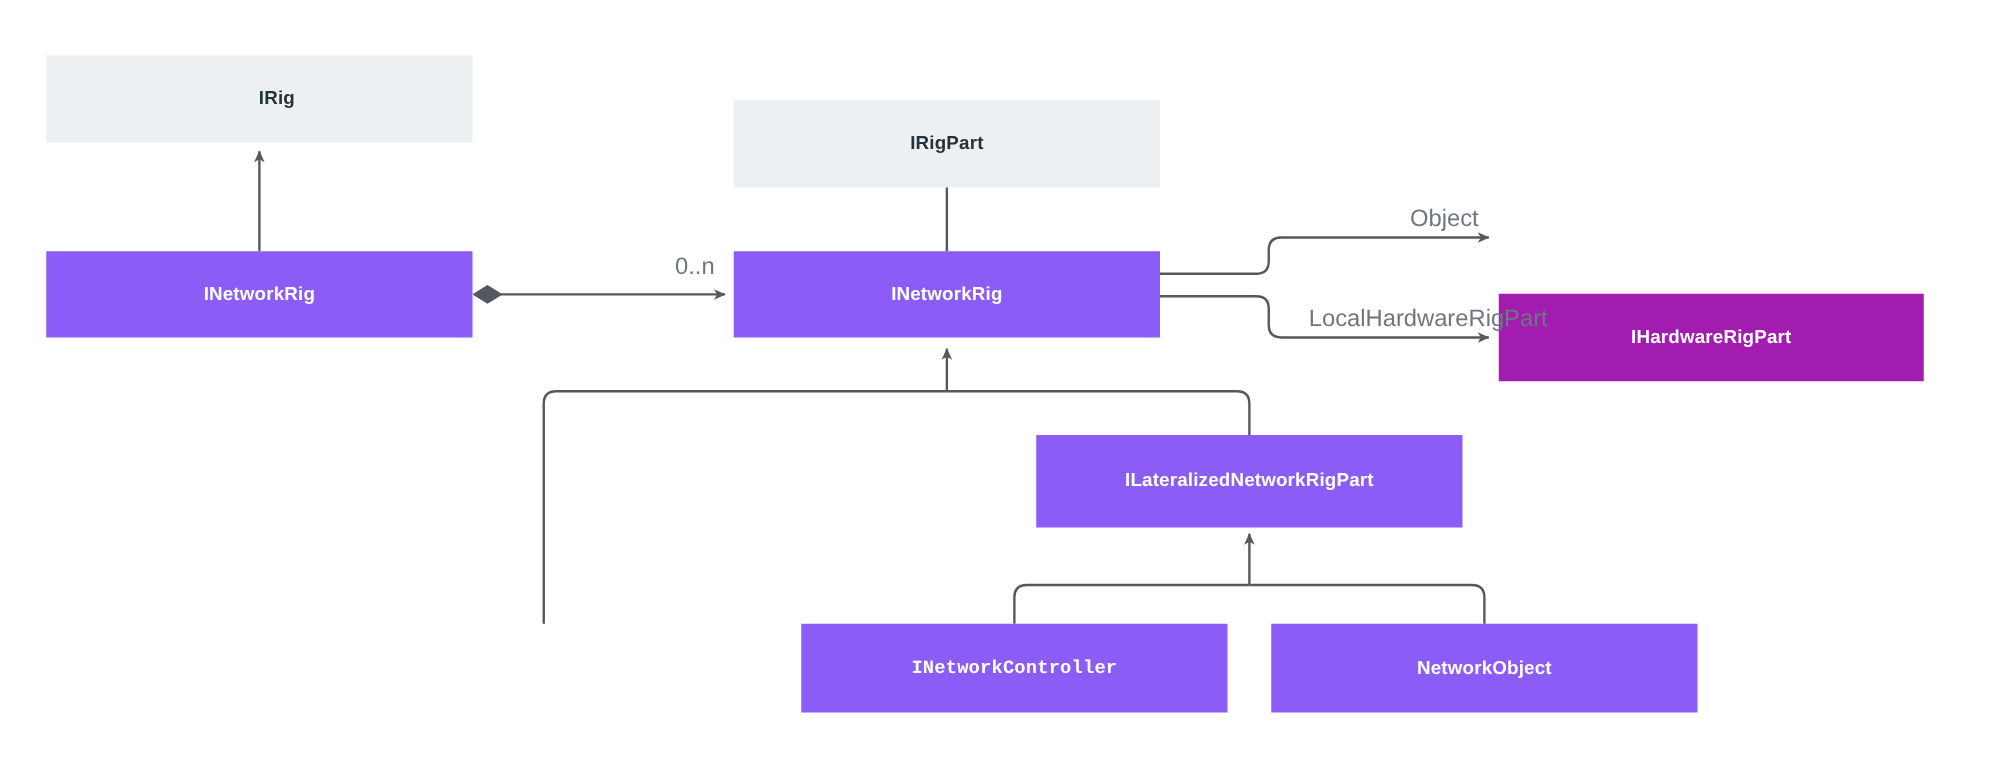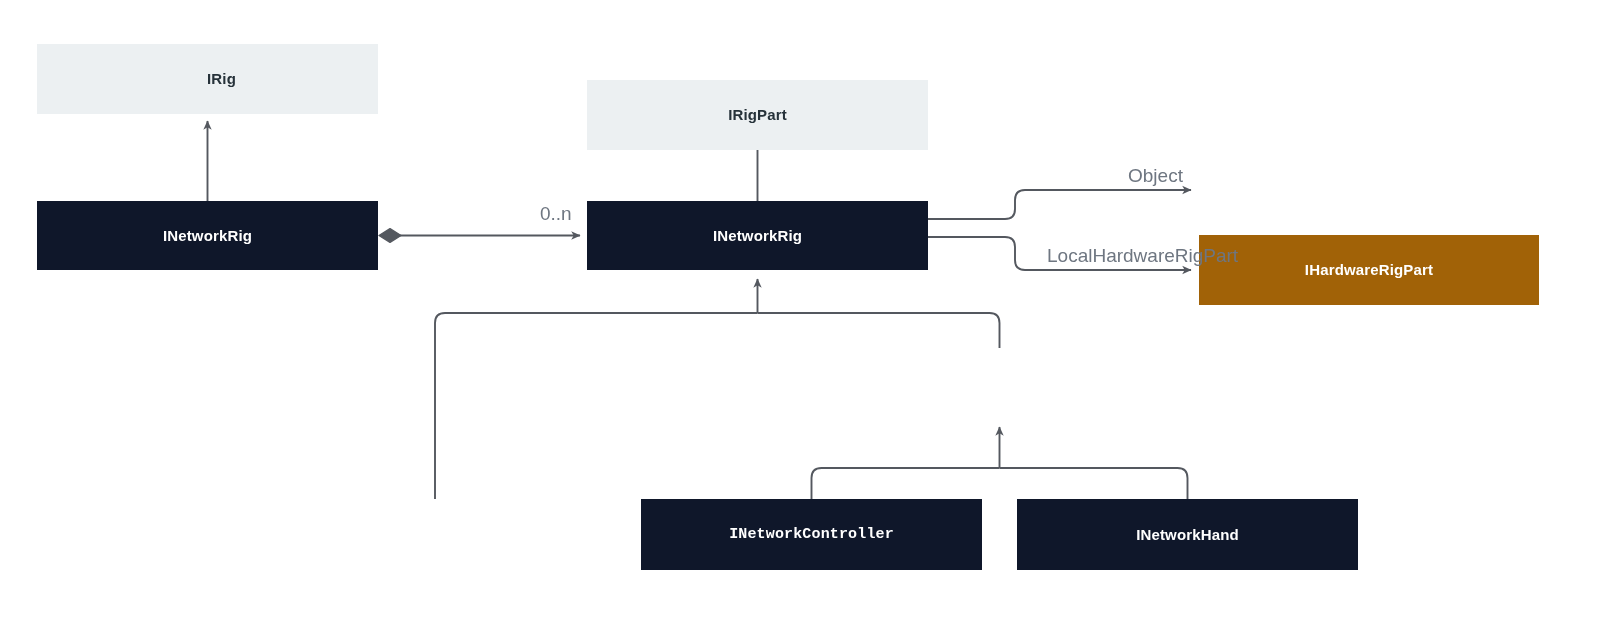--- a/index.html
+++ b/index.html
@@ -33,29 +33,29 @@
     justify-content: center;
     text-align: center;
     font-weight: bold;
     font-size: 15px;
     letter-spacing: 0.15px;
     line-height: 1.2;
     padding: 2px 8px;
     user-select: none;
   }
   .node-box.theme-interface {
-    background: #0f172a;
+    background: #8b5cf6;
     color: #ffffff;
   }
   .node-box.theme-external {
     background: #ecf0f2;
     color: #26323a;
   }
   .node-box.theme-hardware {
-    background: #a16207;
+    background: #a21caf;
     color: #ffffff;
   }
   .edge-label {
     position: absolute;
     font-size: 19px;
     color: #6e7681;
     white-space: nowrap;
     user-select: none;
     font-weight: normal;
   }
@@ -120,28 +120,31 @@
 
   <div class="node-box theme-interface" style="left:587px; top:201px; width:341px; height:69px;">
     <span>INetworkRig</span>
   </div>
 
 
   <div class="node-box theme-hardware" style="left:1199px; top:235px; width:340px; height:70px;">
     <span>IHardwareRigPart</span>
   </div>
 
+  <div class="node-box theme-interface" style="left:829px; top:348px; width:341px; height:74px;">
+    <span>ILateralizedNetworkRigPart</span>
+  </div>
 
 
   <div class="node-box theme-interface" style="left:641px; top:499px; width:341px; height:71px;font-family:Liberation Mono, monospace;">
     <span>INetworkController</span>
   </div>
 
   <div class="node-box theme-interface" style="left:1017px; top:499px; width:341px; height:71px;">
-    <span>INetworkHand</span>
+    <span>NetworkObject</span>
   </div>
 
   <div class="edge-label" style="left:540px; top:203px;">0..n</div>
 
   <div class="edge-label" style="left:1128px; top:165px;">Object</div>
 
   <div class="edge-label" style="left:1017px; top:245px;margin-left:30px;">LocalHardwareRigPart</div>
 
 </div>
 

